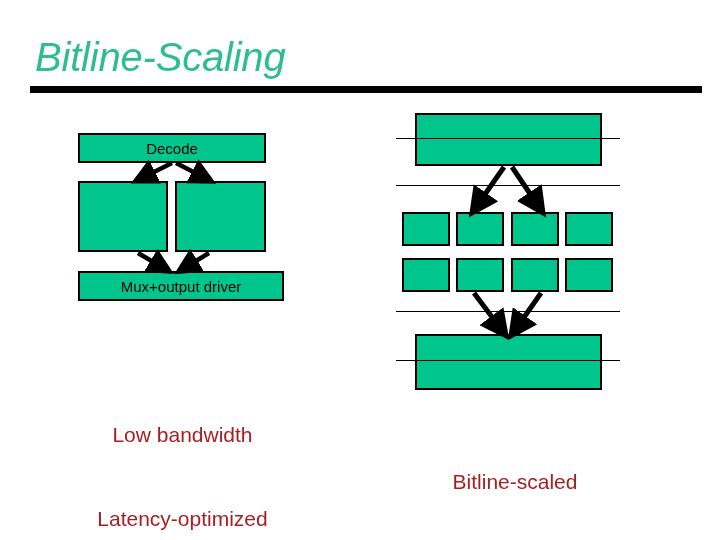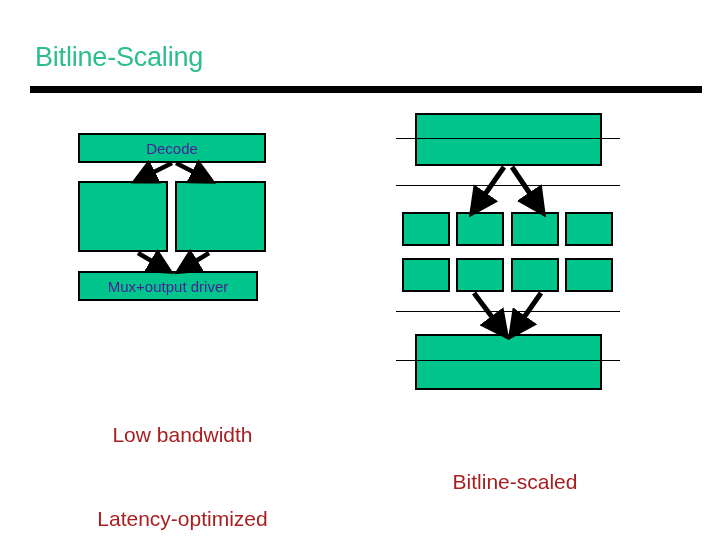--- a/index.html
+++ b/index.html
@@ -14,26 +14,27 @@
     background: #ffffff;
     overflow: hidden;
     font-family: "Liberation Sans", sans-serif;
   }
 
   
   #slide-title {
     position: absolute;
     left: 35px;
     top: 38px;
-    font-size: 27px;
+    font-size: 40px;
     line-height: 38px;
     font-weight: normal;
     color: #2dbd8e;
     white-space: nowrap;
     letter-spacing: -0.2px;
+    font-style: italic;
   }
   #title-rule {
     position: absolute;
     left: 30px;
     top: 86px;
     width: 672px;
     height: 7px;
     background: #000000;
   }
 
@@ -46,21 +47,21 @@
   }
   .gbox .boxlabel {
     position: absolute;
     left: 0;
     right: 0;
     top: 50%;
     transform: translateY(-50%);
     text-align: center;
     font-size: 15px;
     line-height: 17px;
-    color: #4c1d95;
+    color: #000000;
     white-space: nowrap;
   }
   .hline {
     position: absolute;
     height: 0;
     border-top: 1.6px solid #000000;
   }
 
   
   .caption {
@@ -94,21 +95,21 @@
     <span class="boxlabel">Decode</span>
   </div>
 
   <div class="gbox" style="left:78px; top:181px; width:90px; height:71px;">
     <span class="boxlabel"></span>
   </div>
   <div class="gbox" style="left:175px; top:181px; width:91px; height:71px;">
     <span class="boxlabel"></span>
   </div>
 
-  <div class="gbox" style="left:78px; top:271px; width:180px; height:30px;">
+  <div class="gbox" style="left:78px; top:271px; width:206px; height:30px;">
     <span class="boxlabel">Mux+output driver</span>
   </div>
 
   <div class="caption" style="left:50px; top:365px; width:265px;">
     <div>Low bandwidth</div>
     <div>Latency-optimized</div>
     
   </div>
 
   <div class="hline" style="left:396px; top:138px; width:224px;"></div>

